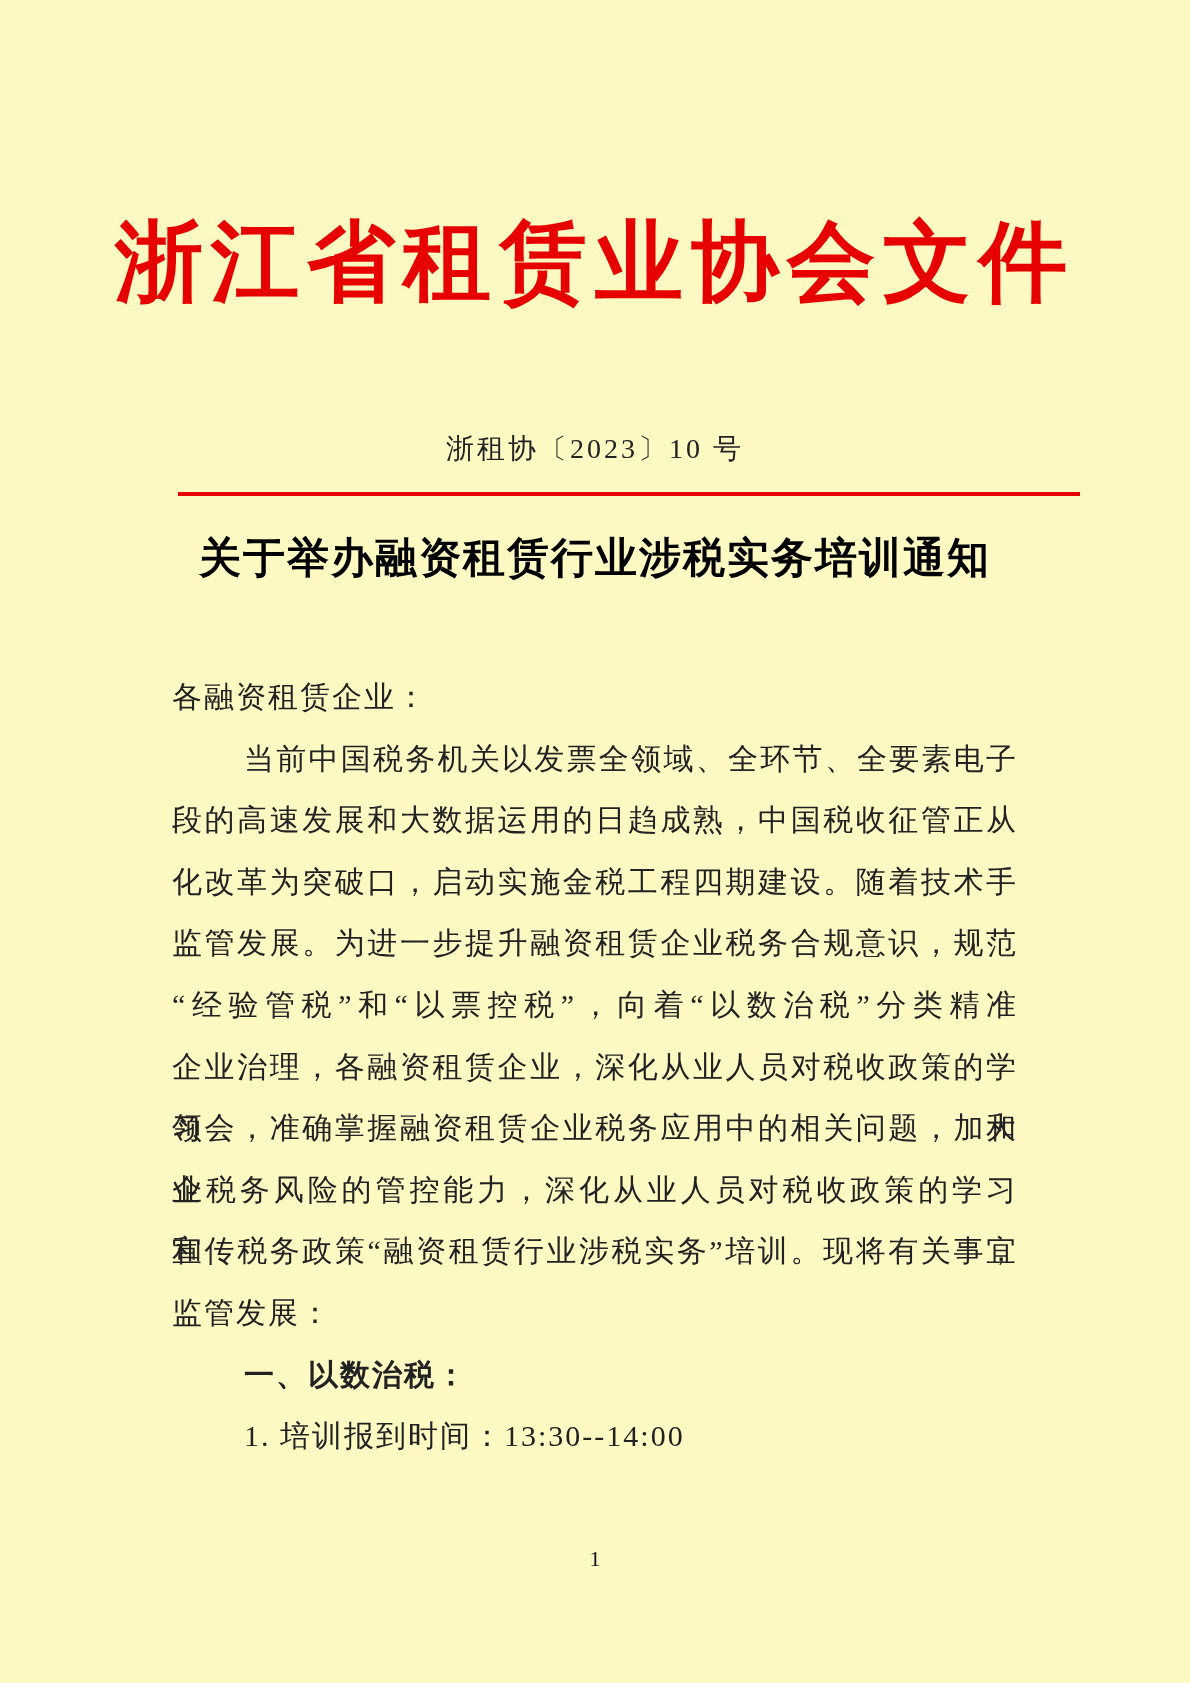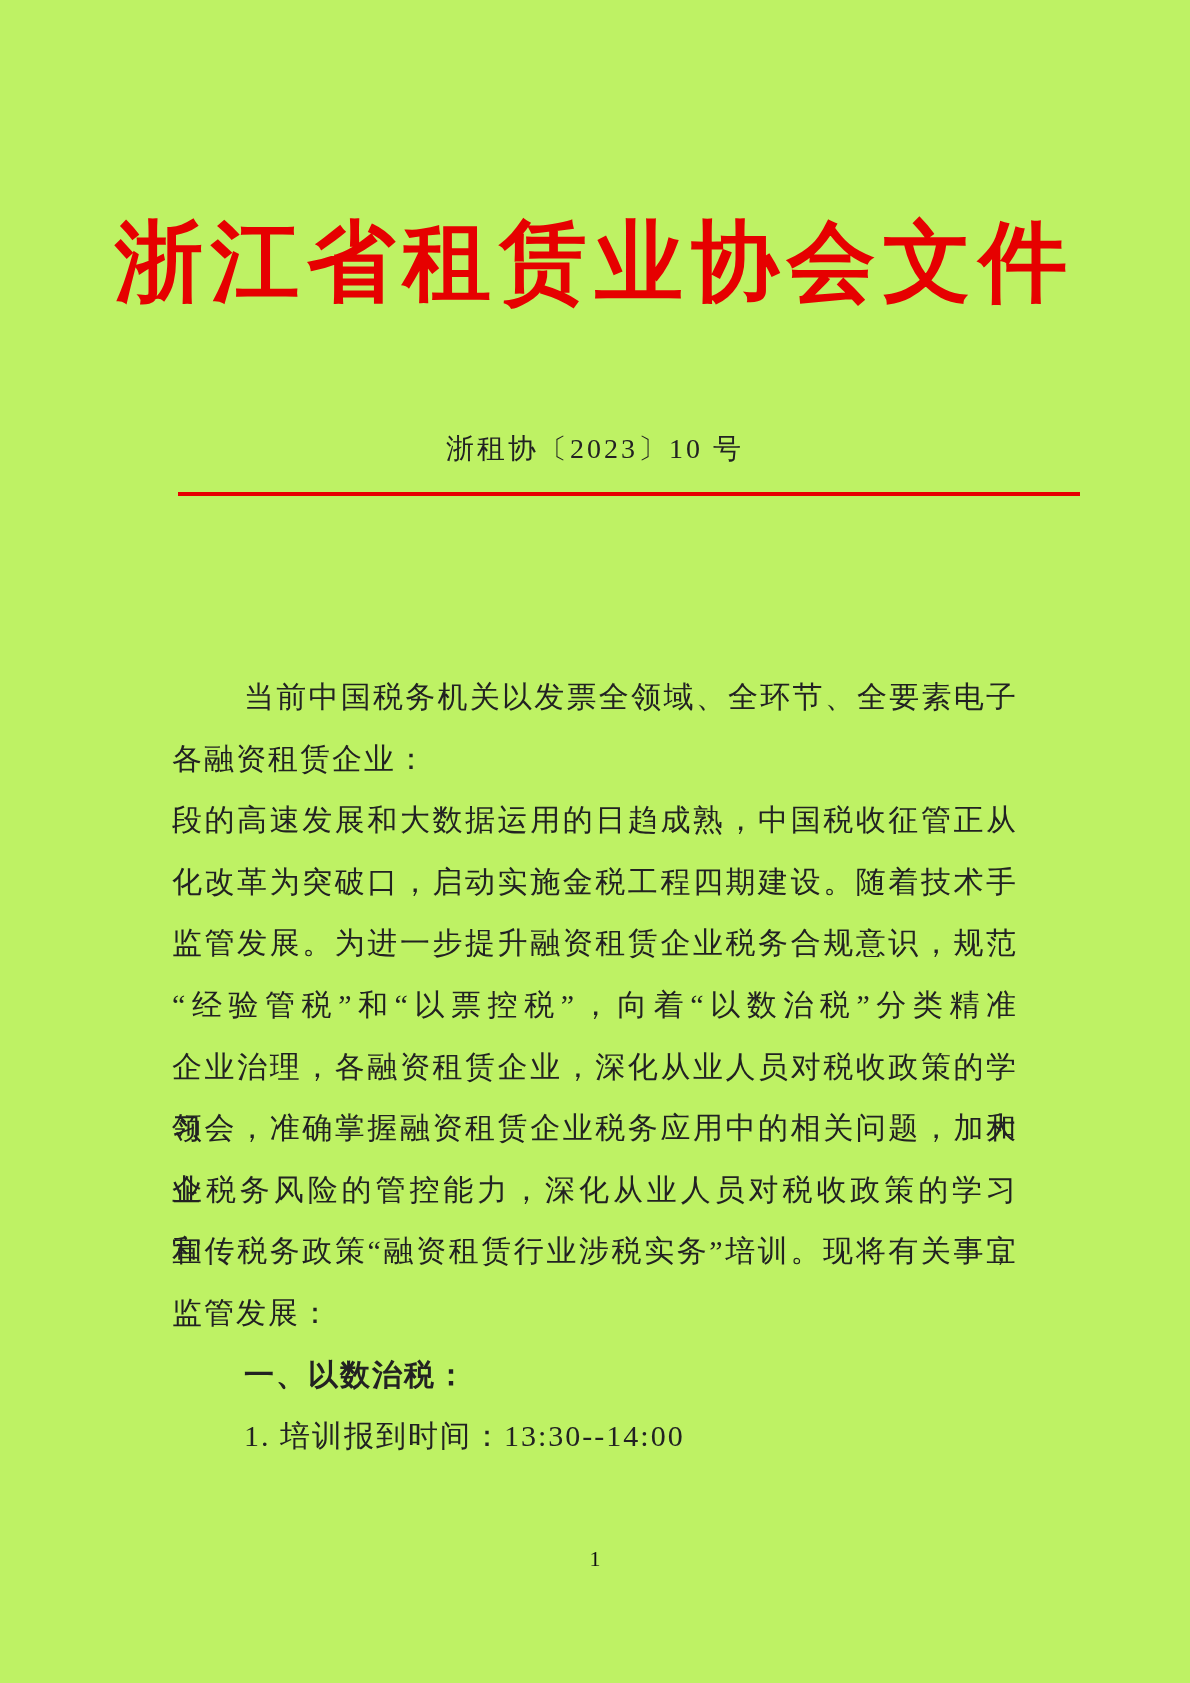--- a/index.html
+++ b/index.html
@@ -12,21 +12,21 @@
     width: 1190px;
     height: 1683px;
     position: relative;
     overflow: hidden;
     font-family: "Liberation Serif", "DejaVu Serif", serif;
     color: var(--ink);
   }
   .page {
     position: absolute;
     inset: 0;
-    background: #bef264;
+    background: #fef9c3;
   }
   .red-header {
     position: absolute;
     top: 212px;
     left: 0;
     width: 100%;
     text-align: center;
     font-size: 88px;
     line-height: 1.15;
     font-weight: 900;
@@ -102,25 +102,26 @@
 <body>
 
 <div class="page">
 
   <div class="red-header">浙江省租赁业协会文件</div>
 
   <div class="doc-number">浙租协〔2023〕10 号</div>
 
   <div class="red-rule"></div>
 
+  <div class="doc-title">关于举办融资租赁行业涉税实务培训通知</div>
 
   <div class="content">
+    <div class="line">各融资租赁企业：</div>
+
     <div class="line jline indent">当前中国税务机关以发票全领域、全环节、全要素电子</div>
-
-    <div class="line">各融资租赁企业：</div>
     <div class="line jline">段的高速发展和大数据运用的日趋成熟，中国税收征管正从</div>
     <div class="line jline">化改革为突破口，启动实施金税工程四期建设。随着技术手</div>
     <div class="line jline">监管发展。为进一步提升融资租赁企业税务合规意识，规范</div>
     <div class="line jline">“经验管税”和“以票控税”，向着“以数治税”分类精准</div>
     <div class="line jline">企业治理，各融资租赁企业，深化从业人员对税收政策的学习和</div>
     <div class="line jline">领会，准确掌握融资租赁企业税务应用中的相关问题，加大企</div>
     <div class="line jline">业税务风险的管控能力，深化从业人员对税收政策的学习和，</div>
     <div class="line jline">宣传税务政策“融资租赁行业涉税实务”培训。现将有关事宜</div>
     <div class="line">监管发展：</div>
 

